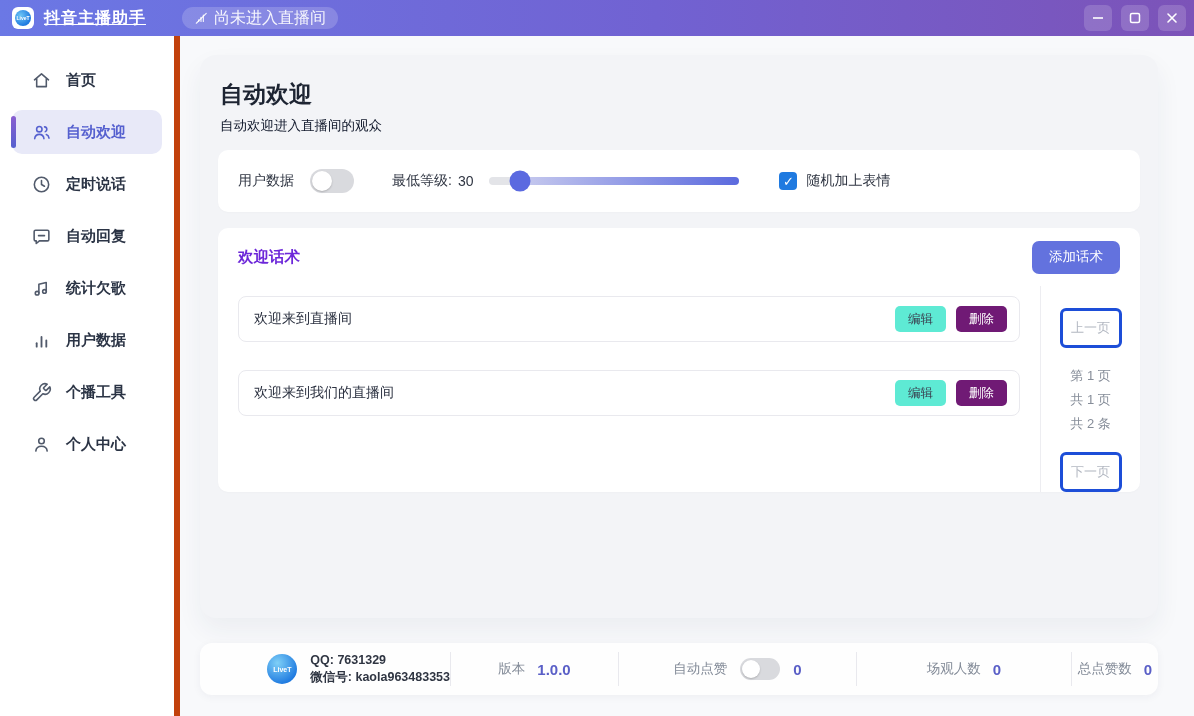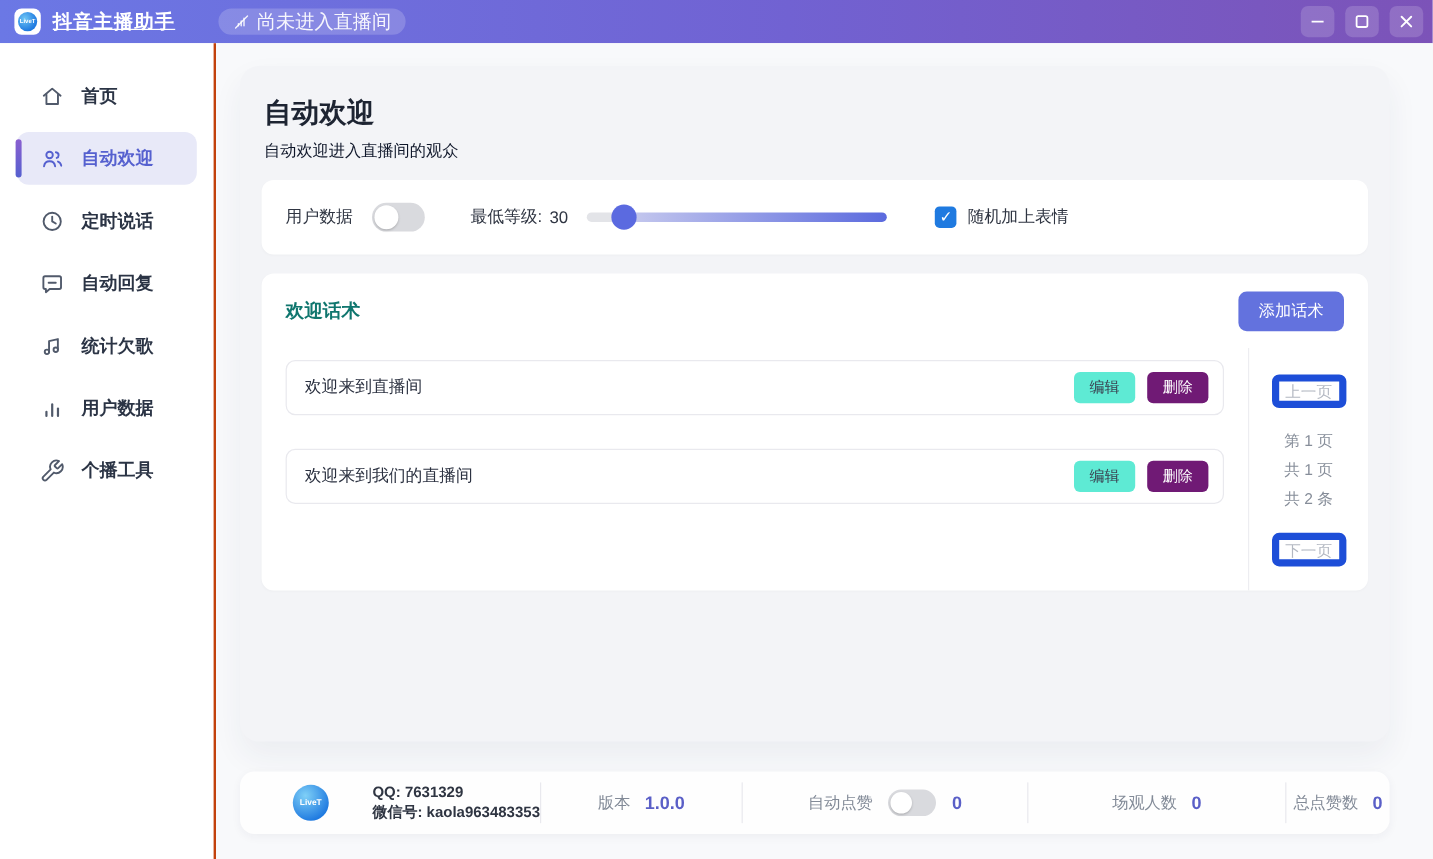--- a/index.html
+++ b/index.html
@@ -13,21 +13,21 @@
   .app-logo { width:22px; height:22px; background:#fff; border-radius:6px; display:flex; align-items:center; justify-content:center; }
   .app-logo .globe { width:16px; height:16px; border-radius:50%; background:radial-gradient(circle at 35% 35%, #6ec6f5, #1f7ae0 70%); color:#fff; font-size:5px; font-weight:bold; display:flex; align-items:center; justify-content:center; }
   .app-title { color:#fff; font-size:16px; font-weight:700; margin-left:10px; letter-spacing:1px;text-decoration:underline; }
   .status-badge { margin-left:36px; height:22px; padding:0 12px; border-radius:11px; background:rgba(255,255,255,.18);
     display:flex; align-items:center; gap:6px; color:rgba(255,255,255,.92); font-size:16px; }
   .win-controls { margin-left:auto; display:flex; gap:9px; }
   .win-btn { width:28px; height:26px; border-radius:6px; background:rgba(255,255,255,.16); display:flex; align-items:center; justify-content:center; cursor:pointer; }
   .win-btn svg { display:block; }
 
   
-  .sidebar { position:absolute; left:0; top:36px; width:180px; height:680px; background:#fff; border-right:2px solid #c2410c; padding-top:22px; }
+  .sidebar { position:absolute; left:0; top:36px; width:180px; height:680px; background:#fff; border-right:6px solid #c2410c; padding-top:22px; }
   .side-item { position:relative; width:150px; height:44px; margin:0 auto 8px auto; border-radius:10px;
     display:flex; align-items:center; padding-left:18px; gap:14px; color:#2b3445; cursor:pointer; }
   .side-item .sicon { width:22px; height:22px; color:#515a6b; display:flex; align-items:center; justify-content:center; }
   .side-item .slabel { font-size:15px; font-weight:600; }
   .side-item.active { background:#e8e9f8; color:#5560cf; }
   .side-item.active .sicon { color:#5560cf; }
   .side-item.active .accent { position:absolute; left:-1px; top:6px; width:5px; height:32px; border-radius:4px;
     background:linear-gradient(180deg,#8a5fd0,#5560cf); }
 
   
@@ -49,40 +49,40 @@
   .slider .track-l { position:absolute; left:0; top:0; height:8px; width:12.4%; background:#e3e4e8; border-radius:4px 0 0 4px; }
   .slider .track-r { position:absolute; left:12.4%; right:0; top:0; height:8px; background:linear-gradient(90deg,#c7caee,#5b6ade); border-radius:0 4px 4px 0; }
   .slider .handle { position:absolute; left:12.4%; top:50%; transform:translate(-50%,-50%); width:21px; height:21px; border-radius:50%; background:#5b6ae0; }
   .checkbox { margin-left:40px; width:18px; height:18px; border-radius:4px; background:#1f7ae0; color:#fff; font-size:13px; display:flex; align-items:center; justify-content:center; cursor:pointer; }
   .checkbox::after { content:"✓"; font-weight:700; }
   .chk-lbl { margin-left:9px; }
 
   
   .phrases-card { top:173px; height:264px; display:flex; flex-direction:column; }
   .phrases-head { height:62px; display:flex; align-items:center; justify-content:space-between; padding:0 20px; }
-  .phrases-title { font-size:15.5px; font-weight:700; color:#0f766e; }
+  .phrases-title { font-size:15.5px; font-weight:700; color:#6d28d9; }
   .add-btn { height:33px; padding:0 17px; background:#6372de; color:#fff; font-size:13.5px; border:none; border-radius:7px; cursor:pointer; }
   .phrases-body { flex:1; display:flex; }
   .phrase-list { flex:1; padding:10px 20px 0 20px; }
   .phrase-row { height:46px; border:1px solid #e9e9ee; border-radius:8px; margin-bottom:28px; display:flex; align-items:center; padding:0 12px 0 15px; background:#fff; }
   .phrase-text { font-size:14px; color:#2b3140; flex:1; }
   .btn-edit { height:26px; padding:0 13px; background:#5eead4; color:#3a4050; border:none; border-radius:5px; font-size:12.5px; cursor:pointer; margin-right:10px; }
   .btn-del { height:26px; padding:0 13px; background:#701a75; color:#fff; border:none; border-radius:5px; font-size:12.5px; cursor:pointer;text-align:right; }
   .pager { width:100px; border-left:1px solid #ededf1; display:flex; flex-direction:column; align-items:center; padding-top:22px; }
-  .pg-btn { width:62px; height:28px; background:#fff; border:6px solid #1d4ed8; border-radius:6px; color:#b3b8c2; font-size:13px; cursor:pointer; }
+  .pg-btn { width:62px; height:40px; background:#fff; border:3px solid #1d4ed8; border-radius:6px; color:#b3b8c2; font-size:13px; cursor:pointer; }
   .pg-info { margin-top:16px; text-align:center; }
   .pg-info div { font-size:13px; color:#868d99; line-height:24px; }
   .pg-next { margin-top:16px; }
 
   
   .footer { position:absolute; left:20px; top:607px; width:958px; height:52px; background:#fefefe; border-radius:12px;
     box-shadow:0 2px 8px rgba(40,45,80,.05); display:flex; align-items:center; }
   .f-sec { display:flex; align-items:center; justify-content:center; height:100%; }
   .f-div { width:1px; height:34px; background:#e9e9ee; }
-  .f-contact { width:250px; justify-content:space-between; padding-left:44px; gap:13px; }
+  .f-contact { width:250px; justify-content:flex-end; padding-left:44px; gap:13px; }
   .f-logo { width:30px; height:30px; border-radius:50%; background:radial-gradient(circle at 35% 30%, #7fd0f7, #1f7ae0 75%); color:#fff; font-size:7px; font-weight:bold; display:flex; align-items:center; justify-content:center; }
   .f-contact-lines div { font-size:12.5px; color:#2f3542; font-weight:600; line-height:17px; }
   .f-version { width:167px; gap:12px; }
   .f-gray { font-size:13.5px; color:#828a97; }
   .f-num { font-size:15px; font-weight:700; color:#5a5fc7; }
   .f-autolike { width:237px; gap:13px; }
   .toggle.small { width:40px; height:22px; margin-left:0; }
   .toggle.small .knob { width:18px; height:18px; }
   .f-viewers { width:214px; gap:12px; }
   .f-likes { flex:1; gap:12px; }
@@ -193,20 +193,29 @@
 
   <div class="side-item">
     <span class="sicon">
       <svg width="21" height="21" viewBox="0 0 24 24" fill="none" stroke="currentColor" stroke-width="1.8" stroke-linecap="round" stroke-linejoin="round">
           <path d="M14.7 6.3a1 1 0 0 0 0 1.4l1.6 1.6a1 1 0 0 0 1.4 0l3.77-3.77a6 6 0 0 1-7.94 7.94l-6.91 6.91a2.12 2.12 0 0 1-3-3l6.91-6.91a6 6 0 0 1 7.94-7.94l-3.76 3.76z"></path>
         </svg>
     </span>
     <span class="slabel">个播工具</span>
   </div>
 
+  <div class="side-item">
+    <span class="sicon">
+      <svg width="21" height="21" viewBox="0 0 24 24" fill="none" stroke="currentColor" stroke-width="1.8" stroke-linecap="round" stroke-linejoin="round">
+          <circle cx="12" cy="8" r="3.2"></circle>
+          <path d="M5.5 19.5c.4-3.6 3-5.5 6.5-5.5s6.1 1.9 6.5 5.5"></path>
+        </svg>
+    </span>
+    <span class="slabel">个人中心</span>
+  </div>
 
 </div>
 
 <div class="main">
   <div class="panel">
     <div class="page-title">自动欢迎</div>
     <div class="page-sub">自动欢迎进入直播间的观众</div>
 
     <div class="card settings-card">
       <span class="lbl">用户数据</span>

